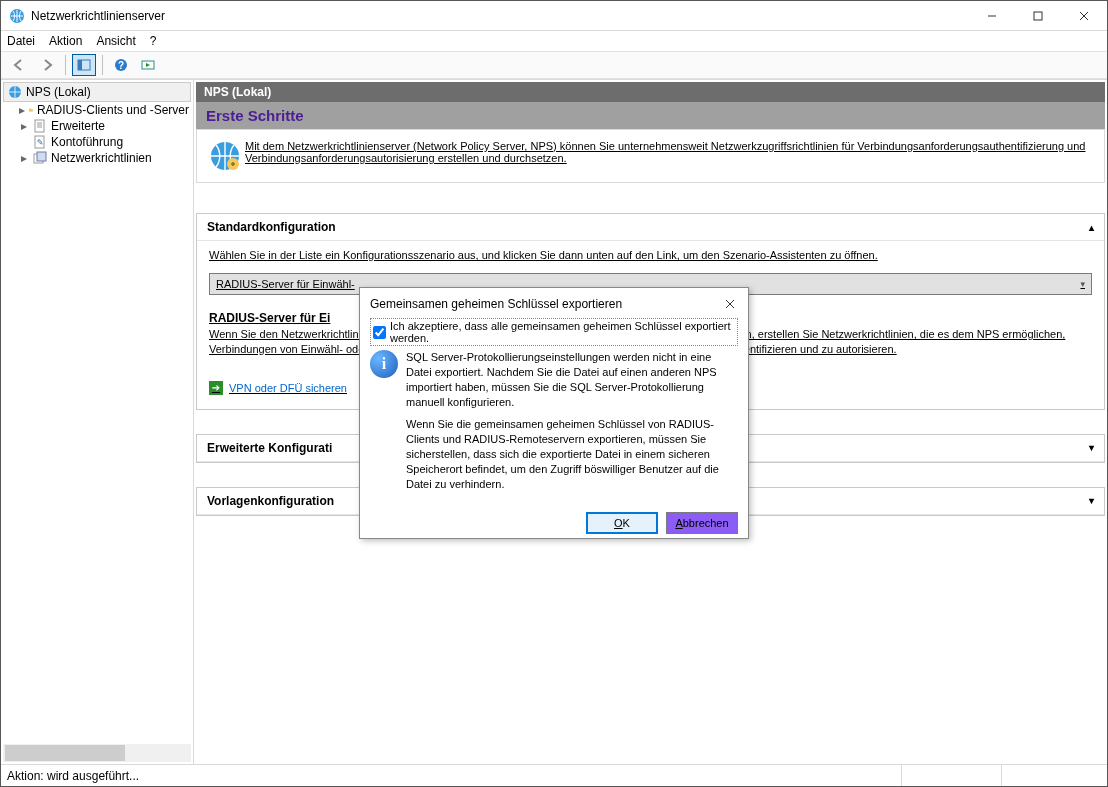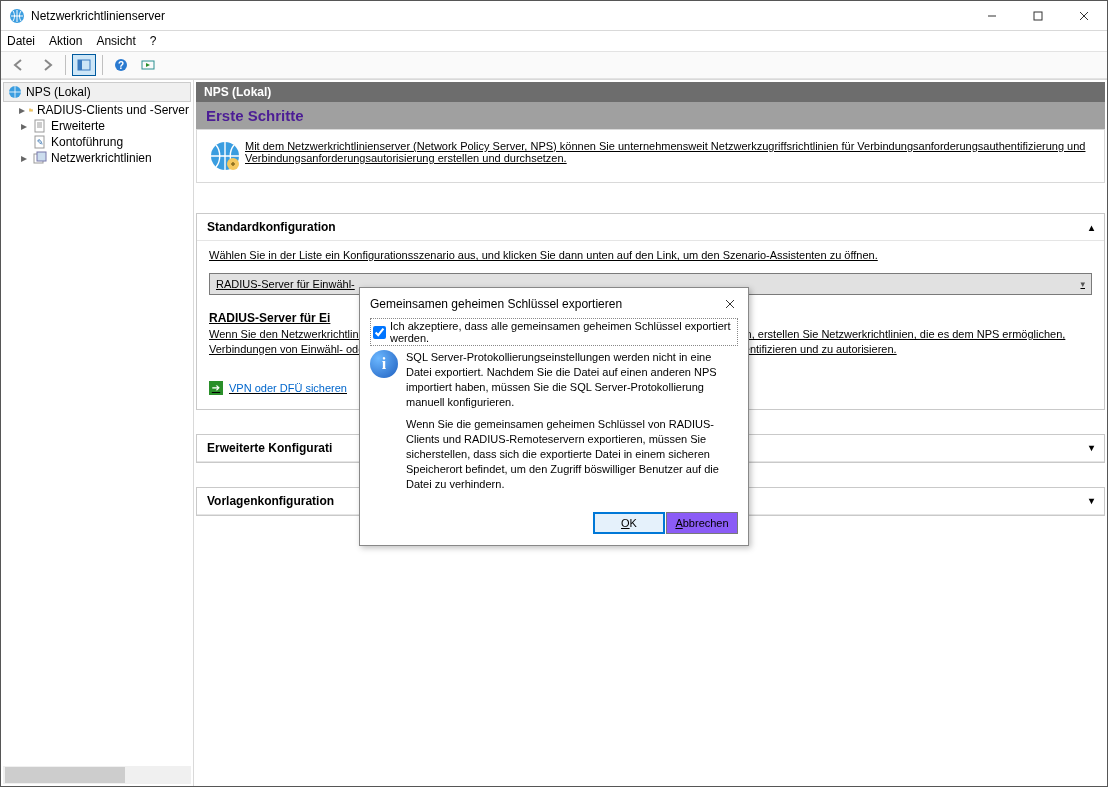--- a/index.html
+++ b/index.html
@@ -50,21 +50,21 @@
 .modal { position: absolute; left: 358px; top: 286px; width: 390px; background: #fff; border: 1px solid #888; box-shadow: 2px 2px 6px rgba(0,0,0,.25); font-size: 11px; }
 .modal-title { display: flex; align-items: center; justify-content: space-between; padding: 6px 8px 4px 10px; font-size: 12px; }
 .modal-close { width: 20px; height: 20px; display: flex; align-items: center; justify-content: center; cursor: default; }
 .modal-body { padding: 0 10px 4px 10px; }
 .chk-row { display: flex; align-items: center; gap: 4px; border: 1px dotted #888; padding: 1px 2px; margin-bottom: 4px; }
 .chk-row input { margin: 0; }
 .info-row { display: flex; gap: 8px; }
 .info-ico { width: 28px; height: 28px; flex-shrink: 0; border-radius: 50%; background: radial-gradient(circle at 30% 30%, #6bb7ff, #1e5fbf); color: #fff; display: flex; align-items: center; justify-content: center; font-weight: bold; font-size: 16px; font-family: Georgia, serif; }
 .info-text { font-size: 11px; line-height: 1.35; }
 .info-text p { margin: 0 0 8px 0; }
-.modal-buttons { display: flex; justify-content: flex-end; gap: 1px; padding: 8px 10px 11px 10px; }
+.modal-buttons { display: flex; justify-content: flex-end; gap: 8px; padding: 8px 10px 4px 10px; }
 .btn { min-width: 72px; height: 22px; border: 1px solid #7a7a7a; background: #8b5cf6; font-size: 11px; display: inline-flex; align-items: center; justify-content: center; cursor: default; }
 .btn.default { border: 2px solid #0078d7; background: #e5f1fb; }
 .underline-first::first-letter { text-decoration: underline; }
 .bottom-scroll { margin-top:auto; height: 18px; background: #f0f0f0; display:flex; align-items:center; }
 .bottom-scroll .thumb { height: 16px; background: #cdcdcd; width: 120px; margin-left: 2px; }
 </style>
 </head>
 <body>
 
 <div class="window">
@@ -240,20 +240,27 @@
       <div class="collapsible">
         <div class="collapsible-header">
           <span>Vorlagenkonfiguration</span>
           <span class="chev">▾</span>
         </div>
       </div>
 
     </div>
   </div>
 
+  <div class="statusbar">
+    <span>Aktion:  wird ausgeführt...</span>
+    <div class="status-cells">
+      <div class="status-cell"></div>
+      <div class="status-cell"></div>
+    </div>
+  </div>
 
   <div class="modal">
     <div class="modal-title">
       <span>Gemeinsamen geheimen Schlüssel exportieren</span>
       <span class="modal-close">
         <svg width="10" height="10">
             <line x1="1" y1="1" x2="9" y2="9" stroke="#333"></line>
             <line x1="9" y1="1" x2="1" y2="9" stroke="#333"></line>
           </svg>
       </span>

